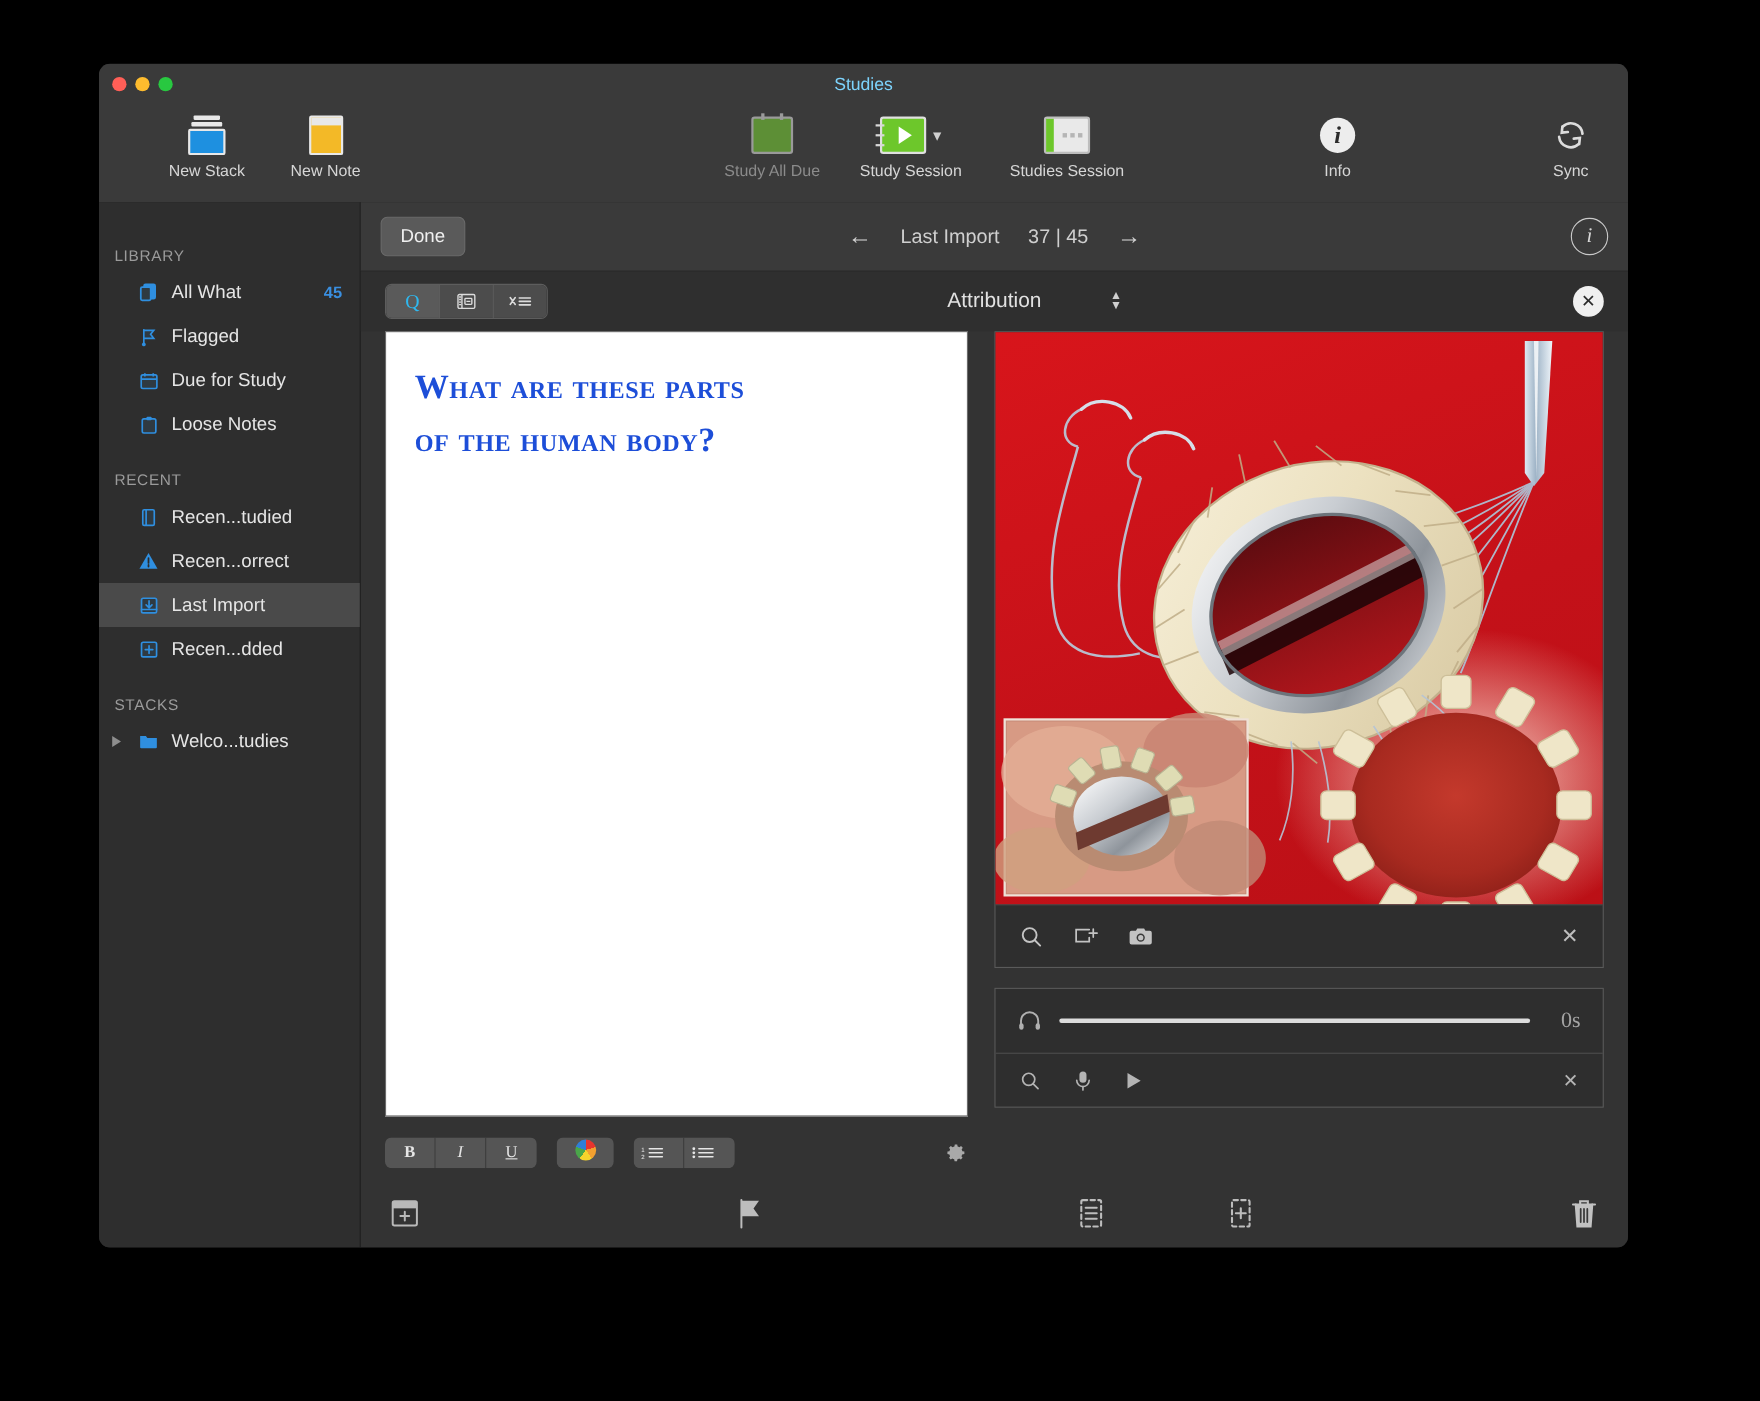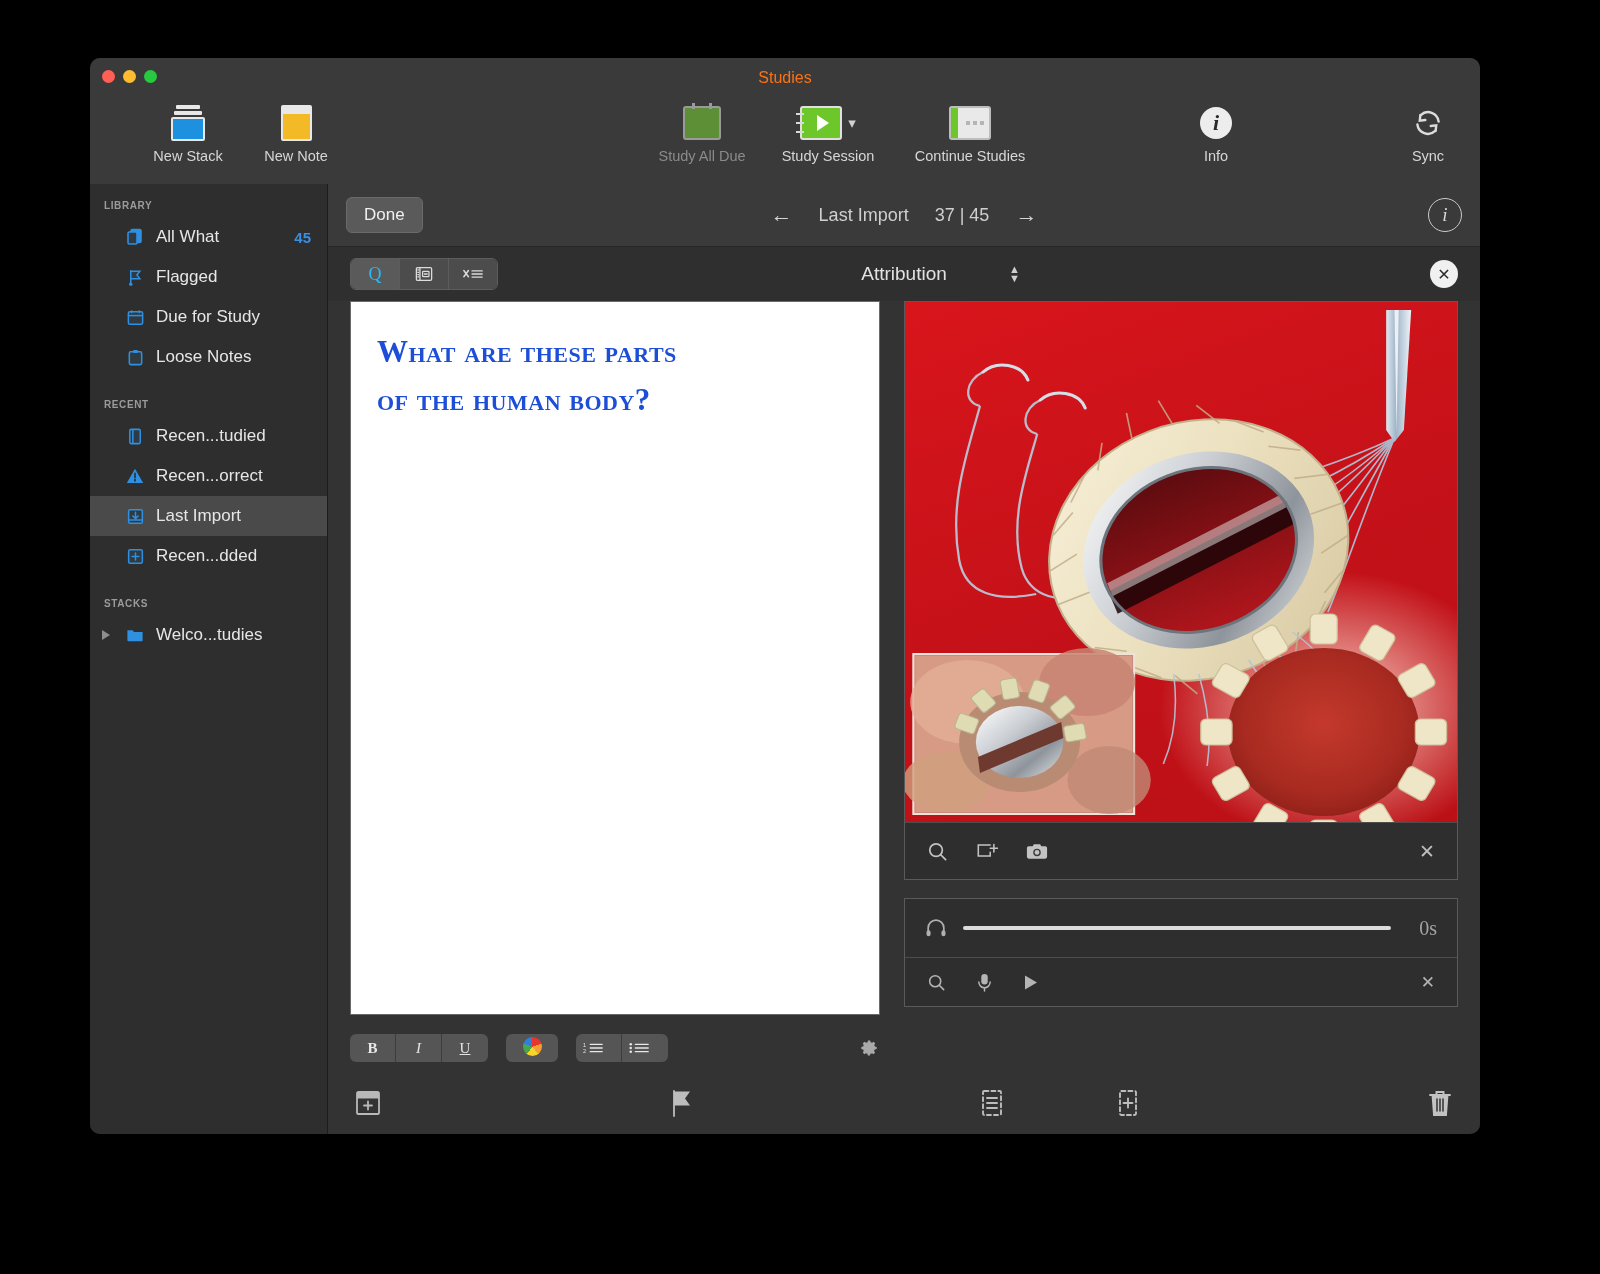--- a/index.html
+++ b/index.html
@@ -8,21 +8,21 @@
 
   
   .window{position:absolute;left:90px;top:58px;width:1390px;height:1076px;background:#2b2b2b;
           border-radius:10px;overflow:hidden;box-shadow:0 6px 30px rgba(0,0,0,.7);}
 
   
   .toolbar{position:relative;height:126px;background:#3a3a3a;border-bottom:1px solid #1e1e1e;}
   .traffic{position:absolute;left:12px;top:12px;display:flex;gap:8px;}
   .dot{width:13px;height:13px;border-radius:50%;}
   .dot.red{background:#ff5f57;}.dot.yellow{background:#febc2e;}.dot.green{background:#28c840;}
-  .wtitle{position:absolute;left:0;right:0;top:11px;text-align:center;color:#f97316;font-size:16px;}
+  .wtitle{position:absolute;left:0;right:0;top:11px;text-align:center;color:#7dd3fc;font-size:16px;}
 
   .tbitem{position:absolute;top:44px;width:108px;text-align:center;cursor:default;}
   .tbitem .glyph{height:42px;display:flex;align-items:center;justify-content:center;}
   .tbitem .lbl{margin-top:4px;font-size:14.5px;color:#d6d6d6;white-space:nowrap;}
   .tbitem .lbl.dim{color:#8b8b8b;}
 
   
   .ic-stack{position:relative;width:38px;height:36px;}
   .ic-stack i{position:absolute;left:4px;right:4px;height:4px;background:#e8e8e8;border-radius:1px;}
   .ic-stack i:nth-child(1){top:0;left:7px;right:7px;}
@@ -47,21 +47,21 @@
   .ic-cont .dots{display:flex;gap:3px;}
   .ic-cont .dots u{width:4px;height:4px;background:#b5b5b5;display:block;text-decoration:none;}
   .ic-info{width:32px;height:32px;border-radius:50%;background:#ededed;color:#2b2b2b;
            font-family:"Liberation Serif",serif;font-style:italic;font-weight:bold;font-size:22px;
            display:flex;align-items:center;justify-content:center;}
   .chev{color:#d0d0d0;font-size:15px;margin-left:6px;}
 
   
   .bodyrow{position:absolute;top:126px;left:0;right:0;bottom:0;display:flex;}
   .sidebar{width:238px;background:#2e2e2e;border-right:1px solid #1c1c1c;padding-top:14px;box-sizing:border-box;}
-  .sec-title{color:#9b9b9b;font-size:10px;font-weight:bold;letter-spacing:.6px;margin:2px 0 6px 14px;}
+  .sec-title{color:#9b9b9b;font-size:14px;font-weight:normal;letter-spacing:.6px;margin:26px 0 6px 14px;}
   .srow{display:flex;align-items:center;height:40px;padding-left:34px;color:#e6e6e6;font-size:17px;gap:10px;}
   .srow.sel{background:#4a4a4a;}
   .srow .count{margin-left:auto;margin-right:16px;color:#3a8fe0;font-size:15px;font-weight:bold;}
   .srow .sicon{width:22px;height:22px;flex:0 0 22px;display:flex;align-items:center;justify-content:center;}
   .srow .disc{position:absolute;margin-left:-22px;width:0;height:0;border-left:8px solid #8e8e8e;
               border-top:5px solid transparent;border-bottom:5px solid transparent;}
   .srow.stack{padding-left:34px;}
 
   .main{flex:1;background:#333;display:flex;flex-direction:column;min-width:0;}
 
@@ -184,21 +184,21 @@
         <div class="glyph">
           <div class="ic-cont">
               <span class="bar"></span>
               <span class="dots">
                 <u></u>
                 <u></u>
                 <u></u>
               </span>
             </div>
         </div>
-        <div class="lbl">Continue Studies</div>
+        <div class="lbl">Studies Session</div>
       </div>
 
       <div class="tbitem" style="left:1072px;">
         <div class="glyph">
             <div class="ic-info">i</div>
           </div>
         <div class="lbl">Info</div>
       </div>
 
       <div class="tbitem" style="left:1284px;">

